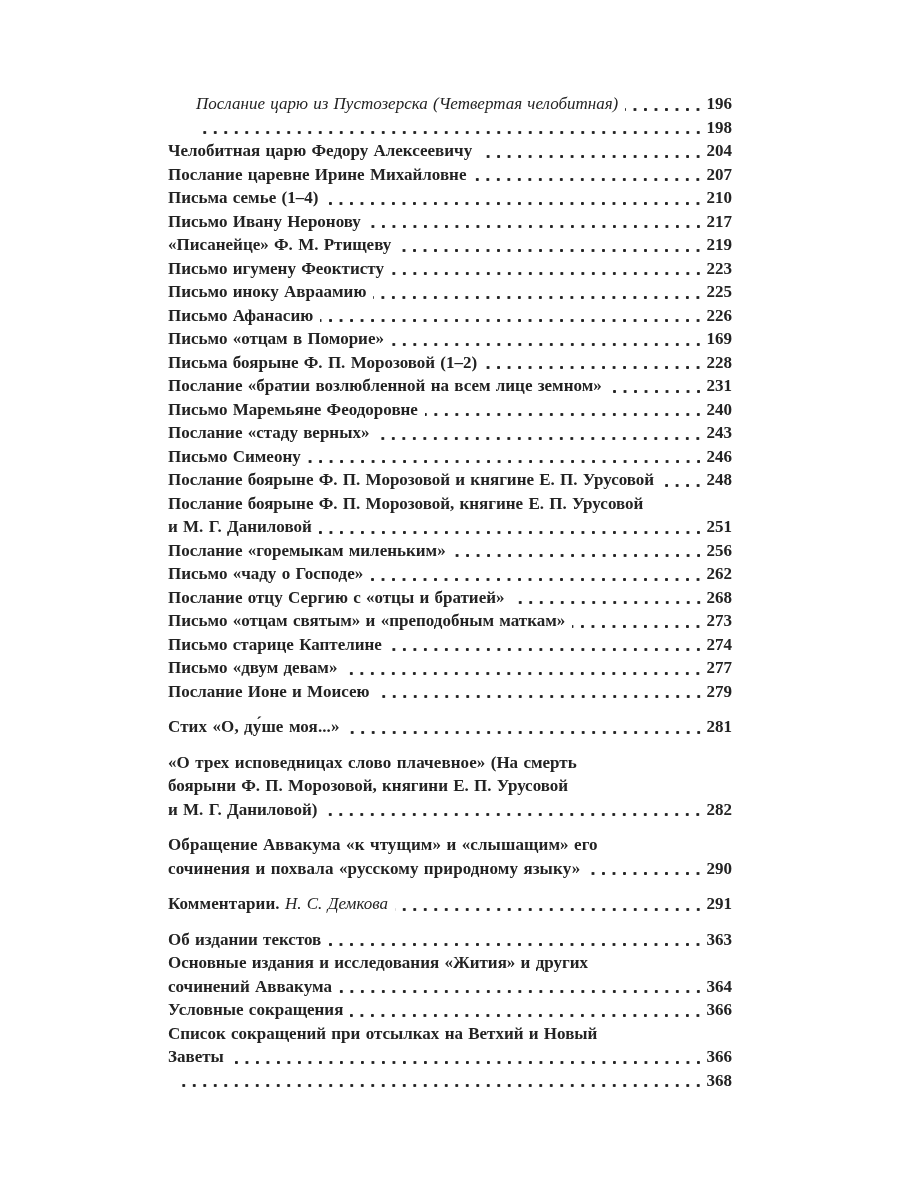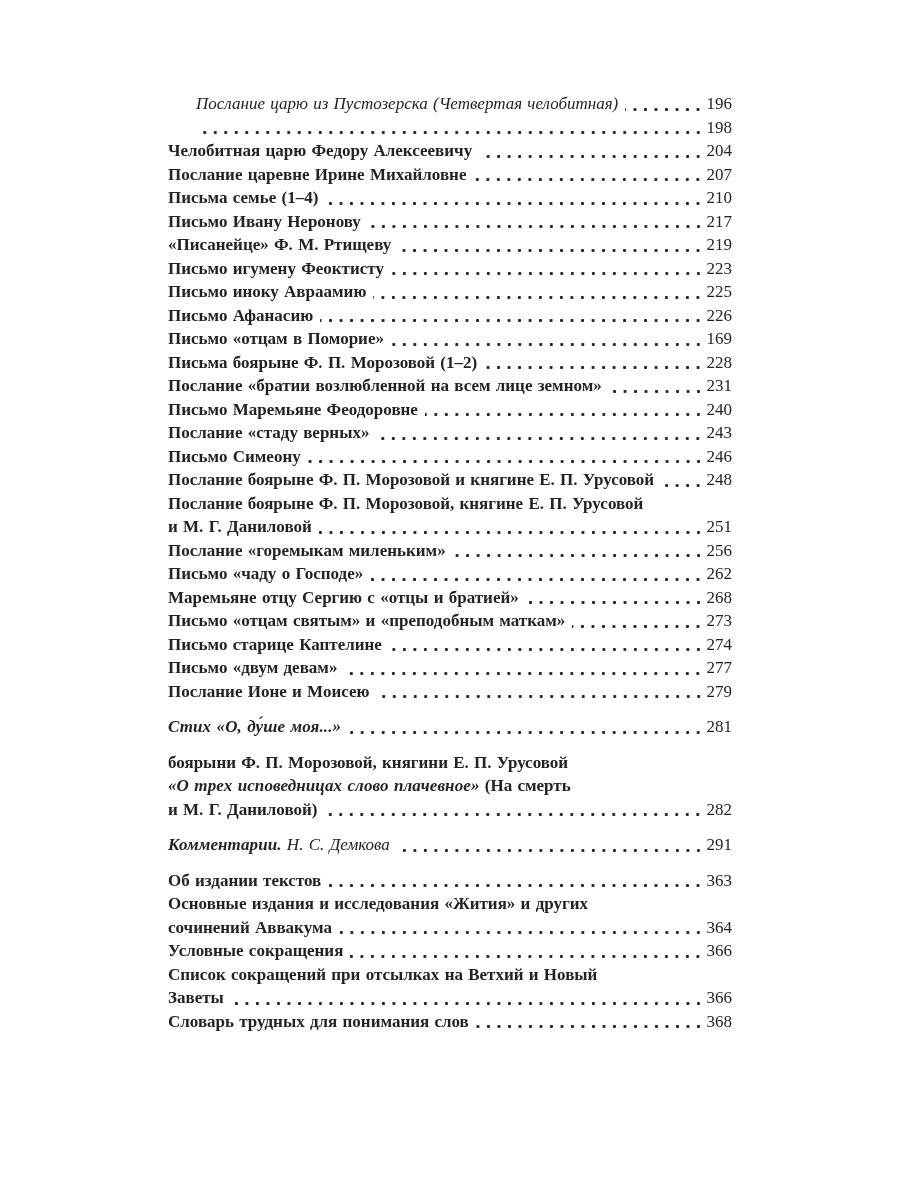--- a/index.html
+++ b/index.html
@@ -25,35 +25,35 @@
   .toc-entry.group { margin-top: 12px; }
   .toc-entry.indent { padding-left: 28px; }
   .toc-line { white-space: nowrap; }
   .toc-line.last {
     display: flex;
     align-items: baseline;
   }
   .toc-text { white-space: nowrap; }
   .seg-regular { font-style: normal; font-weight: bold; }
   .seg-italic  { font-style: italic; }
-  .seg-bold    { font-weight: bold; letter-spacing: 0.1px; font-style: italic; }
+  .seg-bold    { font-weight: bold; letter-spacing: 0.1px; }
   .leader {
     flex: 1 1 auto;
     min-width: 12px;
     align-self: flex-end;
     height: 5px;
     margin: 0 3px 4px 7px;
     background-image: radial-gradient(circle, #232323 1.3px, rgba(0,0,0,0) 1.75px);
     background-size: 10.5px 5px;
     background-repeat: repeat-x;
     background-position: right center;
   }
   .pagenum {
     font-style: normal;
-    font-weight: normal;
+    font-weight: bold;
     flex: 0 0 auto;
     text-align: right;
   }
 </style>
 </head>
 <body>
 
 <div class="book-page">
   <div class="toc-list">
       <div class="toc-entry indent">
@@ -191,21 +191,21 @@
       </div>
       <div class="toc-entry">
         <div class="toc-line last">
           <span class="toc-text"><span class="seg-regular">Письмо «чаду о Господе»</span></span>
           <span class="leader"></span>
           <span class="pagenum">262</span>
         </div>
       </div>
       <div class="toc-entry">
         <div class="toc-line last">
-          <span class="toc-text"><span class="seg-regular">Маремьяне отцу Сергию с «отцы и братией»</span></span>
+          <span class="toc-text"><span class="seg-regular">Послание отцу Сергию с «отцы и братией»</span></span>
           <span class="leader"></span>
           <span class="pagenum">268</span>
         </div>
       </div>
       <div class="toc-entry">
         <div class="toc-line last">
           <span class="toc-text"><span class="seg-regular">Письмо «отцам святым» и «преподобным маткам»</span></span>
           <span class="leader"></span>
           <span class="pagenum">273</span>
         </div>
@@ -232,29 +232,37 @@
         </div>
       </div>
       <div class="toc-entry group">
         <div class="toc-line last">
           <span class="toc-text"><span class="seg-bold">Стих «О, ду́ше моя...»</span></span>
           <span class="leader"></span>
           <span class="pagenum">281</span>
         </div>
       </div>
       <div class="toc-entry group">
+        <div class="toc-line"><span class="toc-text"><span class="seg-bold">«О трех исповедницах слово плачевное»</span><span class="seg-regular"> (На смерть</span></span></div>
         <div class="toc-line"><span class="toc-text"><span class="seg-regular">боярыни Ф. П. Морозовой, княгини Е. П. Урусовой</span></span></div>
-        <div class="toc-line"><span class="toc-text"><span class="seg-bold">«О трех исповедницах слово плачевное»</span><span class="seg-regular"> (На смерть</span></span></div>
         <div class="toc-line last">
           <span class="toc-text"><span class="seg-regular">и М. Г. Даниловой)</span></span>
           <span class="leader"></span>
           <span class="pagenum">282</span>
         </div>
       </div>
       <div class="toc-entry group">
+        <div class="toc-line"><span class="toc-text"><span class="seg-bold">Обращение Аввакума «к чтущим» и «слышащим» его</span></span></div>
+        <div class="toc-line last">
+          <span class="toc-text"><span class="seg-bold">сочинения и похвала «русскому природному языку»</span></span>
+          <span class="leader"></span>
+          <span class="pagenum">290</span>
+        </div>
+      </div>
+      <div class="toc-entry group">
         <div class="toc-line last">
           <span class="toc-text"><span class="seg-bold">Комментарии.</span><span class="seg-italic"> Н. С. Демкова</span></span>
           <span class="leader"></span>
           <span class="pagenum">291</span>
         </div>
       </div>
       <div class="toc-entry group">
         <div class="toc-line last">
           <span class="toc-text"><span class="seg-regular">Об издании текстов</span></span>
           <span class="leader"></span>
@@ -279,19 +287,18 @@
       <div class="toc-entry">
         <div class="toc-line"><span class="toc-text"><span class="seg-regular">Список сокращений при отсылках на Ветхий и Новый</span></span></div>
         <div class="toc-line last">
           <span class="toc-text"><span class="seg-regular">Заветы</span></span>
           <span class="leader"></span>
           <span class="pagenum">366</span>
         </div>
       </div>
       <div class="toc-entry">
         <div class="toc-line last">
-          <span class="toc-text"><span class="seg-regular">Словарь трудных для понимания слов</span></span>
           <span class="leader"></span>
           <span class="pagenum">368</span>
         </div>
       </div>
     </div>
 </div>
 
 </body></html>

